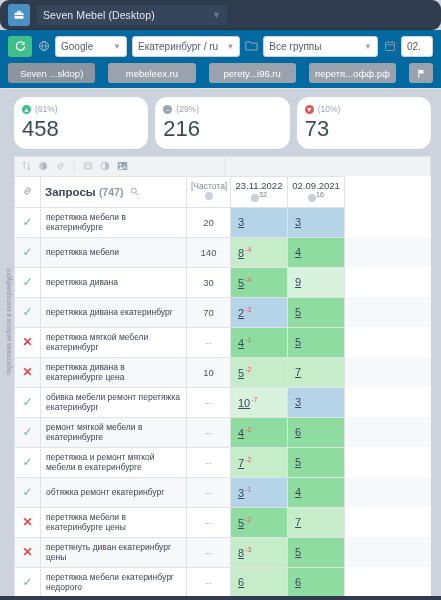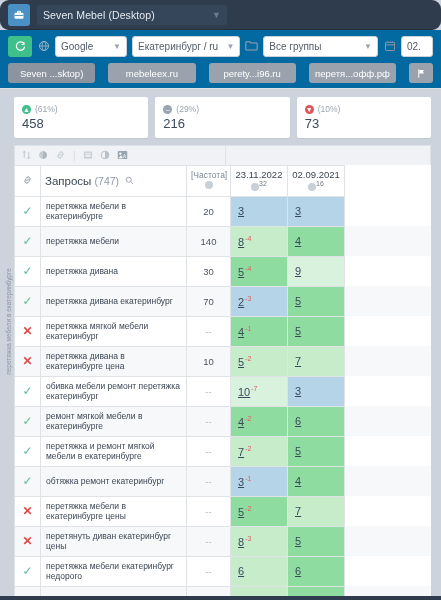--- a/index.html
+++ b/index.html
@@ -64,31 +64,31 @@
   .sitetab.active { background: #8b949f; }
   .flagbtn {
     width: 24px; height: 20px; background: #9aa3ad; border-radius: 3px;
     color: #fff; font-size: 10px; display: flex; align-items: center;
     justify-content: center; flex: 0 0 auto;
   }
 
   
   .stats { display: flex; padding: 8px 10px 7px 14px; gap: 7px; }
   .card {
-    background: #fff; border-radius: 2px; padding: 6px 8px 7px 8px;
+    background: #fff; border-radius: 12px; padding: 6px 8px 7px 8px;
     flex: 1 1 0; min-width: 0; box-shadow: 0 1px 1px rgba(0,0,0,.06);
   }
   .card-top { display: flex; align-items: center; gap: 4px; height: 12px; }
   .dot { width: 9px; height: 9px; border-radius: 50%; display:flex;align-items:center;justify-content:center;
          font-size:7px; color:#fff; line-height:1;}
   .dot.up { background: #3fc08b; }
   .dot.flat { background: #9aa4b0; }
   .dot.down { background: #e05555; }
   .card-pct { font-size: 8.5px; color: #9aa4b0; }
-  .card-val { font-size: 13px; color: #3a4a5c; margin-top: 1px; font-weight: 400; }
+  .card-val { font-size: 22px; color: #3a4a5c; margin-top: 1px; font-weight: 400; }
   .card-label { font-size: 9px; color: #6b7682; }
   .card-avg-row { display: flex; align-items: baseline; gap: 4px; margin-top:1px;}
   .card-avg-sub { font-size: 9px; color: #9aa4b0; }
 
   
   .tablewrap { position: relative; margin: 0 10px 0 14px; background:#fff; }
   .tbl-toolbar {
     height: 20px; background: #f0f2f5; border: 1px solid #dfe3e8; border-bottom: none;
     display: flex; align-items: center; gap: 7px; padding: 0 7px;
     width: 212px;
@@ -103,21 +103,21 @@
   table { border-collapse: collapse; width: 100%; table-layout: fixed; background: #fff; }
   th, td { border: 1px solid #dfe3e8; padding: 0; vertical-align: middle; }
   thead th { background: #fff; padding: 3px 4px; }
   .c-check { width: 26px; }
   .c-q { width: 146px; }
   .c-freq { width: 44px; }
   .c-d1 { width: 57px; }
   .c-d2 { width: 57px; }
   .c-pad { width: auto; border-right: none; border-top:none; border-bottom:none;}
 
-  .th-q { text-align: left; font-size: 11.5px; color: #3c4654; font-weight: 400; }
+  .th-q { text-align: left; font-size: 11.5px; color: #3c4654; font-weight: 700; }
   .th-q .cnt { color: #8e98a4; font-size: 10.5px; }
   .th-freq { font-size: 8.5px; color: #7d8894; font-weight: 400; text-align:center; line-height:1.25;}
   .th-date { font-size: 9.5px; color: #3c4654; font-weight: 400; text-align: center; line-height: 1.2; }
   .th-date .sup { font-size: 7px; color: #6d7783; vertical-align: super; }
   .th-icon { text-align:center; color:#9aa4b0; font-size:10px;}
   .mini-circ { display:inline-block; width:8px;height:8px;border-radius:50%;background:#c9d0d8; }
 
   tbody td { height: 30px; }
   tbody tr.alt td { background: #f7f8f9; }
   .cell-check { text-align: center; font-size: 12px; line-height: 1;}

